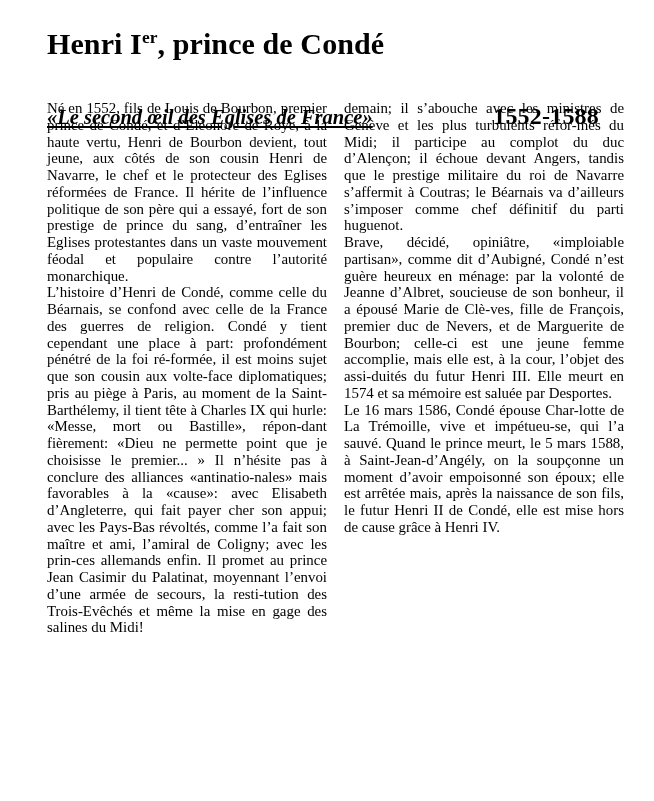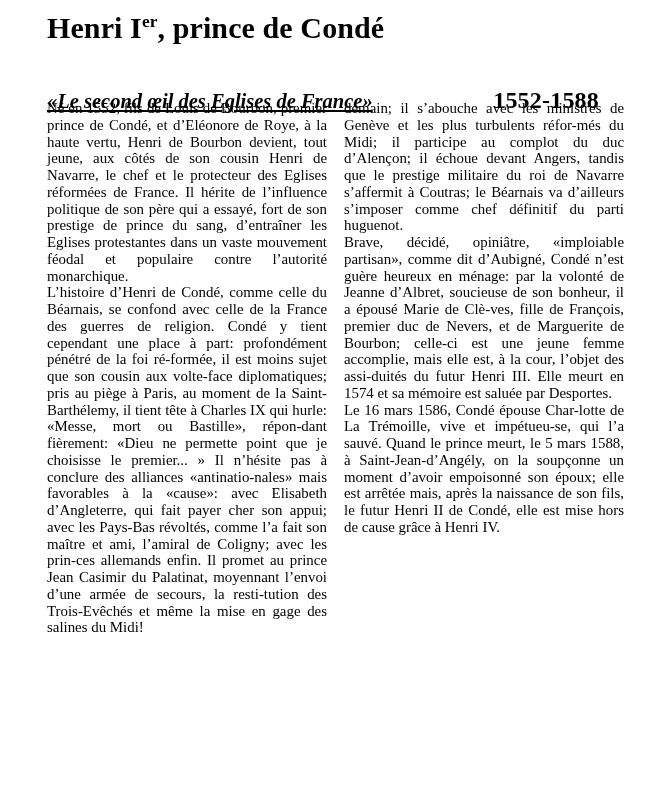--- a/index.html
+++ b/index.html
@@ -16,21 +16,21 @@
     -webkit-font-smoothing: none;
   }
   .page {
     position: relative;
     width: 654px;
     height: 801px;
     box-sizing: border-box;
     padding: 0;
   }
   .header {
-    padding: 0 28px 0 47px;
+    padding: 16px 28px 0 47px;
   }
   .doc-title {
     font-size: 30px;
     font-weight: bold;
     line-height: 1.05;
     letter-spacing: 0.1px;
     margin: 0;
     padding-top: 12px;
     white-space: nowrap;
   }

